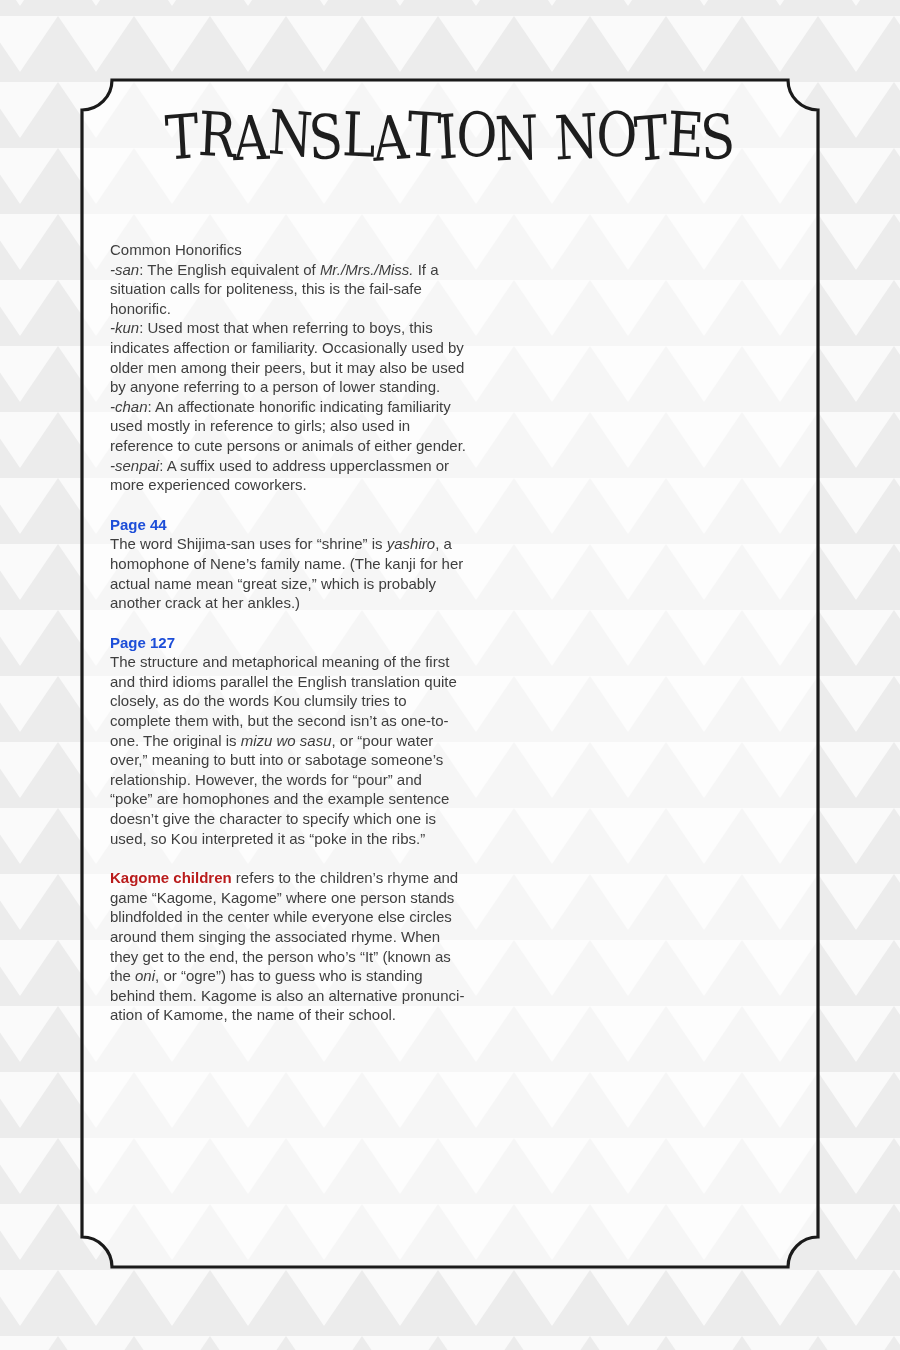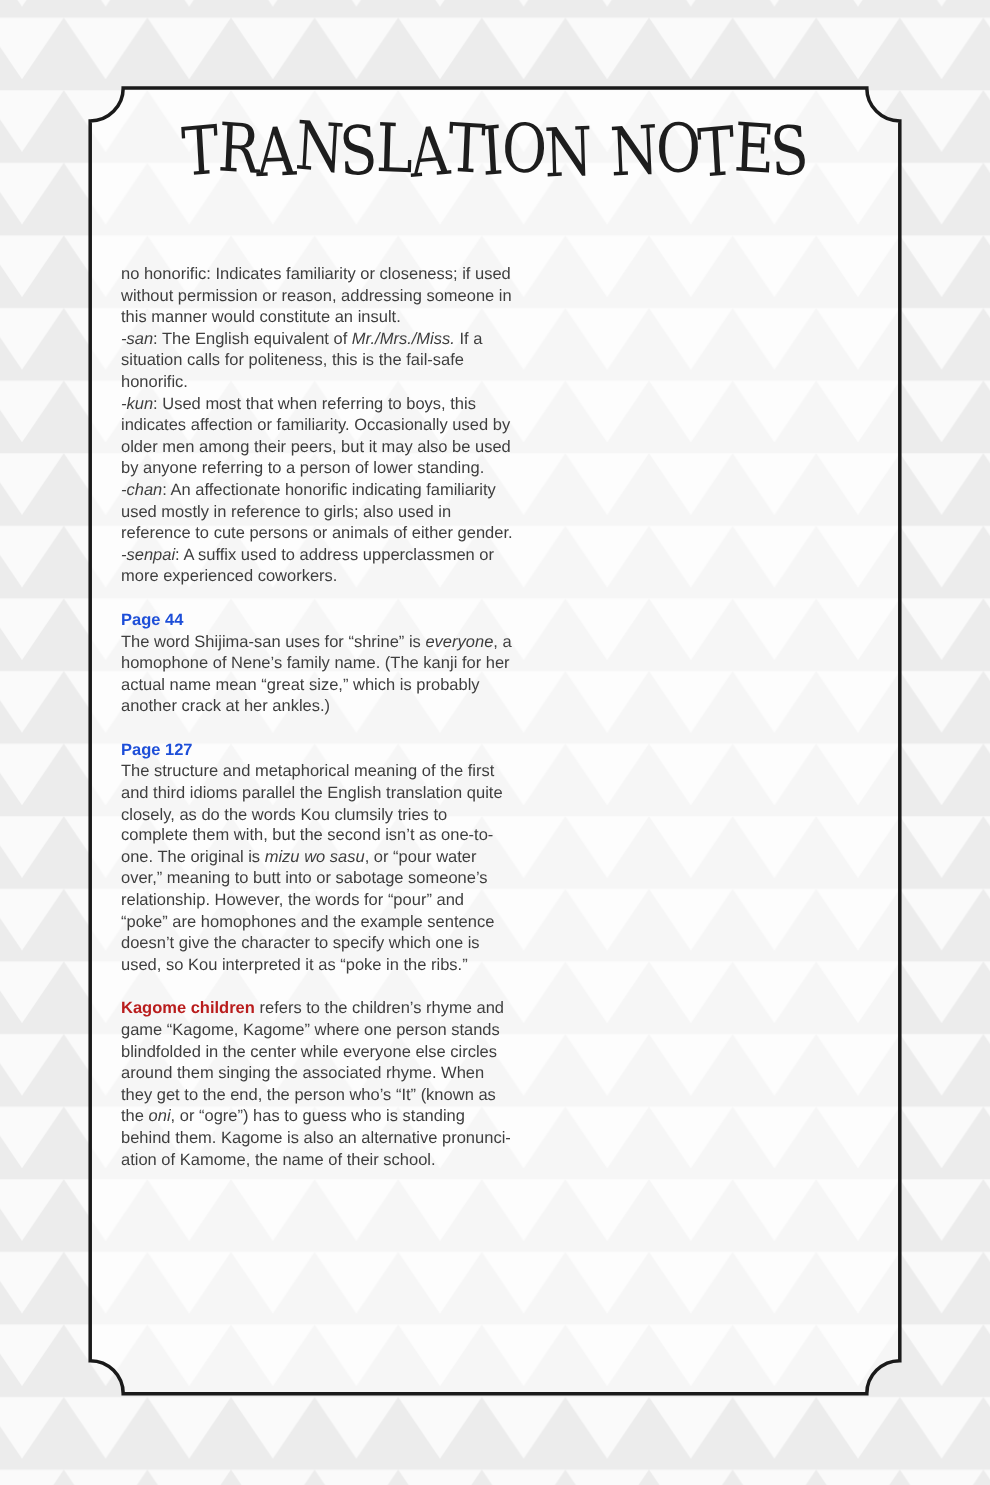--- a/index.html
+++ b/index.html
@@ -50,33 +50,33 @@
 
 <svg class="frame-svg" width="900" height="1350" aria-hidden="true">
   <path class="frame-path" d="M 112 80 L 788 80 A 30 30 0 0 0 818 110 L 818 1237 A 30 30 0 0 0 788 1267 L 112 1267 A 30 30 0 0 0 82 1237 L 82 110 A 30 30 0 0 0 112 80 Z" stroke-width="3.2" stroke="#1a1a1a"></path>
 </svg>
 
 <div class="page-title"><span style="transform: scaleY(1.22) rotate(-4deg) translateY(1px);">T</span><span style="transform: scaleY(1.22) rotate(3deg) translateY(-1px);">R</span><span style="transform: scaleY(1.22) rotate(-2deg) translateY(2px);">A</span><span style="transform: scaleY(1.22) rotate(4deg) translateY(-2px);">N</span><span style="transform: scaleY(1.22) rotate(-3deg) translateY(1px);">S</span><span style="transform: scaleY(1.22) rotate(2deg) translateY(-1px);">L</span><span style="transform: scaleY(1.22) rotate(-4deg) translateY(2px);">A</span><span style="transform: scaleY(1.22) rotate(3deg) translateY(-1px);">T</span><span style="transform: scaleY(1.22) rotate(-4deg) translateY(1px);">I</span><span style="transform: scaleY(1.22) rotate(3deg) translateY(-1px);">O</span><span style="transform: scaleY(1.22) rotate(-2deg) translateY(2px);">N</span><span style="width: 18px; transform: scaleY(1.22) rotate(4deg) translateY(-2px);">&nbsp;</span><span style="transform: scaleY(1.22) rotate(-3deg) translateY(1px);">N</span><span style="transform: scaleY(1.22) rotate(2deg) translateY(-1px);">O</span><span style="transform: scaleY(1.22) rotate(-4deg) translateY(2px);">T</span><span style="transform: scaleY(1.22) rotate(3deg) translateY(-1px);">E</span><span style="transform: scaleY(1.22) rotate(-4deg) translateY(1px);">S</span></div>
 
 <div class="content">
 
   <div class="section">
+    <h3 class="section-heading plain">Common Honorifics</h3>
     <div>
-        <p class="entry"><span>no honorific: Indicates familiarity or closeness; if used without permission or reason, addressing someone in this manner would constitute an insult.</span></p>
         <p class="entry"><span class="it">-san</span><span>: The English equivalent of </span><span class="it">Mr./Mrs./Miss.</span><span> If a situation calls for politeness, this is the fail-safe honorific.</span></p>
         <p class="entry"><span class="it">-kun</span><span>: Used most that when referring to boys, this indicates affection or familiarity. Occasionally used by older men among their peers, but it may also be used by anyone referring to a person of lower standing.</span></p>
         <p class="entry"><span class="it">-chan</span><span>: An affectionate honorific indicating familiarity used mostly in reference to girls; also used in reference to cute persons or animals of either gender.</span></p>
         <p class="entry"><span class="it">-senpai</span><span>: A suffix used to address upperclassmen or more experienced coworkers.</span></p>
       </div>
   </div>
 
   <div class="section">
     <h3 class="section-heading">Page 44</h3>
     <div>
-        <p class="entry"><span>The word Shijima-san uses for “shrine” is </span><span class="it">everyone</span><span>, a homophone of Nene’s family name. (The kanji for her actual name mean “great size,” which is probably another crack at her ankles.)</span></p>
+        <p class="entry"><span>The word Shijima-san uses for “shrine” is </span><span class="it">yashiro</span><span>, a homophone of Nene’s family name. (The kanji for her actual name mean “great size,” which is probably another crack at her ankles.)</span></p>
       </div>
   </div>
 
   <div class="section">
     <h3 class="section-heading">Page 127</h3>
     <div>
         <p class="entry"><span>The structure and metaphorical meaning of the first and third idioms parallel the English translation quite closely, as do the words Kou clumsily tries to complete them with, but the second isn’t as one-to-one. The original is </span><span class="it">mizu wo sasu</span><span>, or “pour water over,” meaning to butt into or sabotage someone’s relationship. However, the words for “pour” and “poke” are homophones and the example sentence doesn’t give the character to specify which one is used, so Kou interpreted it as “poke in the ribs.”</span></p>
       </div>
   </div>
 

